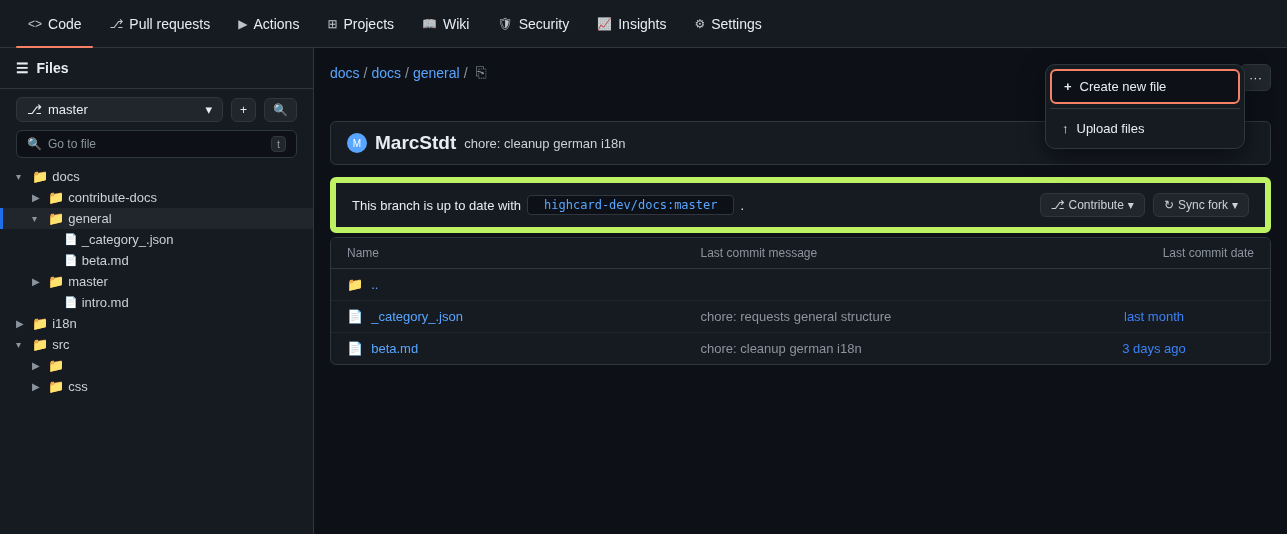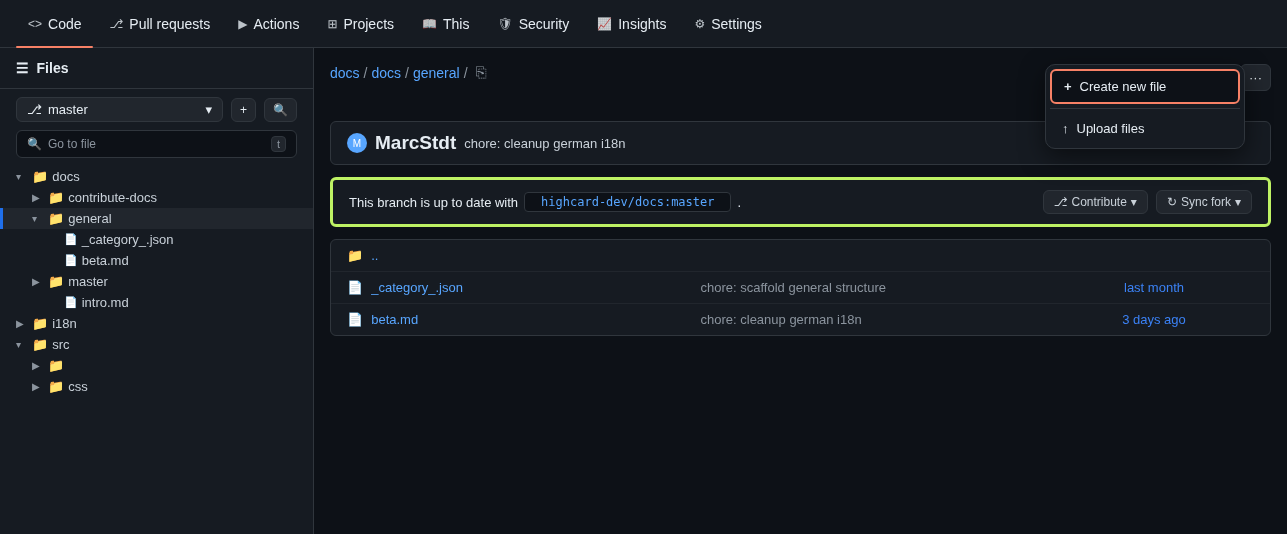--- a/index.html
+++ b/index.html
@@ -255,24 +255,24 @@
     }
     .commit-author { font-weight: 600; font-size: 19px; }
     .commit-msg { font-size: 13px; color: #c9d1d9; }
 
     
     .branch-status {
       display: flex;
       align-items: center;
       justify-content: space-between;
       background: #161b22;
-      border: 3px solid #bef264;
+      border: 6px solid #bef264;
       border-radius: 6px;
       padding: 10px 16px;
-      margin-bottom: 12px;
+      margin-bottom: 4px;
       font-size: 13px;
     }
     .branch-link {
       color: #58a6ff;
       font-family: monospace;
       font-size: 12px;
       background: #0d1117;
       padding: 2px 16px;
       border-radius: 4px;
       border: 1px solid #30363d;
@@ -344,21 +344,21 @@
   <div class="nav-item">
     <span class="nav-icon">▶</span>
     <span>Actions</span>
   </div>
   <div class="nav-item">
     <span class="nav-icon">⊞</span>
     <span>Projects</span>
   </div>
   <div class="nav-item">
     <span class="nav-icon">📖</span>
-    <span>This</span>
+    <span>Wiki</span>
   </div>
   <div class="nav-item">
     <span class="nav-icon">🛡</span>
     <span>Security</span>
   </div>
   <div class="nav-item">
     <span class="nav-icon">📈</span>
     <span>Insights</span>
   </div>
   <div class="nav-item">
@@ -504,36 +504,41 @@
         </button>
         <button class="branch-btn">
           <span>↻</span>
           <span>Sync fork</span>
           <span>▾</span>
         </button>
       </div>
     </div>
 
     <div class="file-table">
+      <div class="table-header">
+        <span>Name</span>
+        <span>Last commit message</span>
+        <span style="text-align:right;">Last commit date</span>
+      </div>
 
       <div class="table-row">
         <div class="file-name-cell folder">
           <span>📁</span>
           <span>..</span>
         </div>
         <span class="commit-message"></span>
         <span class="date-cell"></span>
       </div>
 
       <div class="table-row">
         <div class="file-name-cell">
           <span>📄</span>
           <span>_category_.json</span>
         </div>
-        <span class="commit-message">chore: scaffold general structure</span>
+        <span class="commit-message">chore: requests general structure</span>
         <span class="date-cell">last month</span>
       </div>
 
       <div class="table-row">
         <div class="file-name-cell">
           <span>📄</span>
           <span>beta.md</span>
         </div>
         <span class="commit-message">chore: cleanup german i18n</span>
         <span class="date-cell">3 days ago</span>

